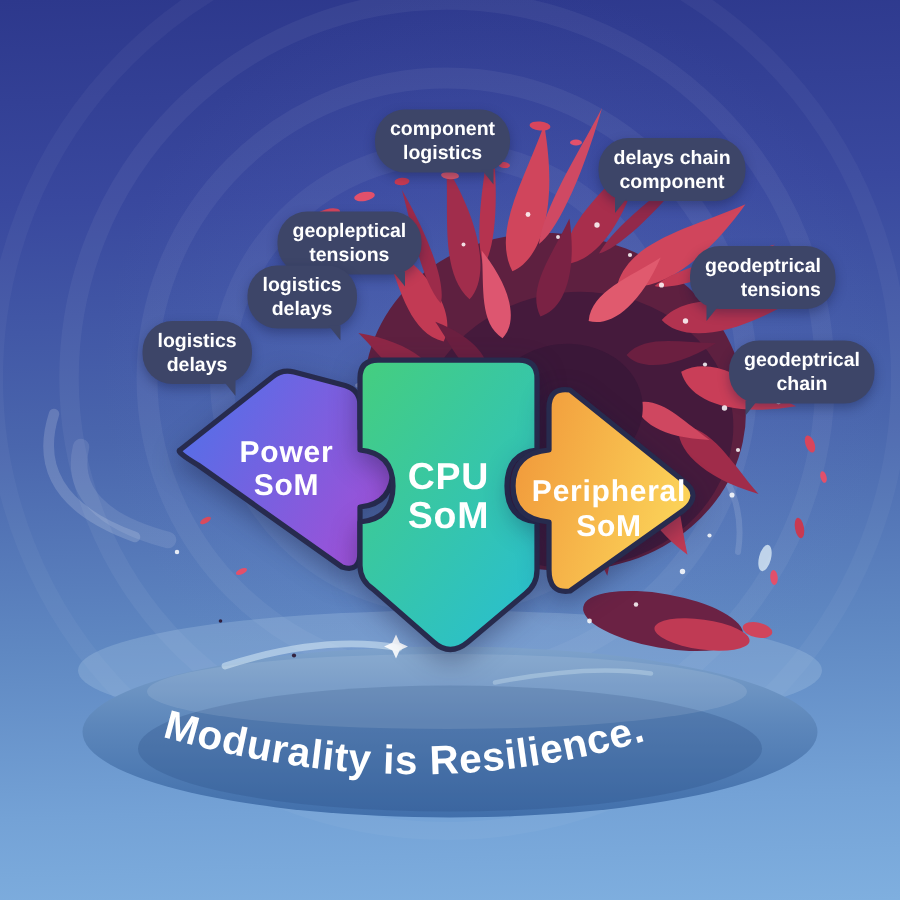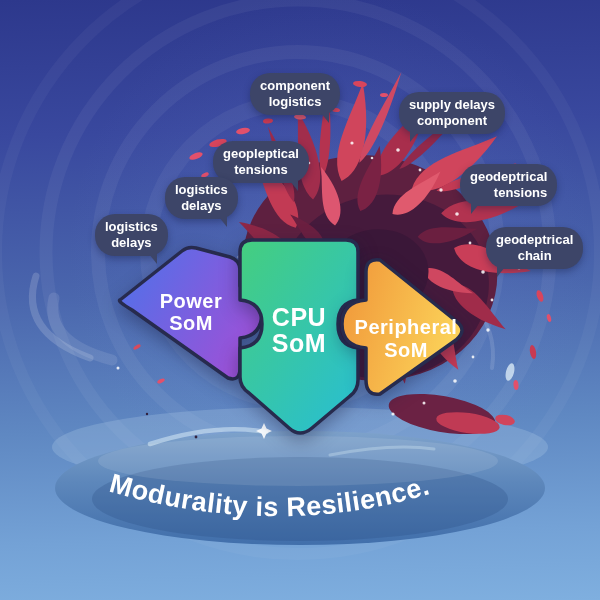--- a/index.html
+++ b/index.html
@@ -179,24 +179,24 @@
   <text class="tagline-text">
     <textPath href="#titleArc" startOffset="4">Modurality is Resilience.</textPath>
   </text>
 </svg>
 
 <div class="bubble tail-br" style="left:250px;top:73px;">
   <span>component</span>
   <span>logistics</span>
 </div>
 <div class="bubble tail-bl" style="left:399px;top:92px;">
-  <span>supply delays</span>
+  <span>delays chain</span>
   <span>component</span>
 </div>
-<div class="bubble tail-br" style="left:213px;top:141px;">
+<div class="bubble tail-br" style="left:185px;top:141px;">
   <span>geopleptical</span>
   <span>tensions</span>
 </div>
 <div class="bubble tail-br" style="left:165px;top:177px;">
   <span>logistics</span>
   <span>delays</span>
 </div>
 <div class="bubble tail-br" style="left:95px;top:214px;">
   <span>logistics</span>
   <span>delays</span>

